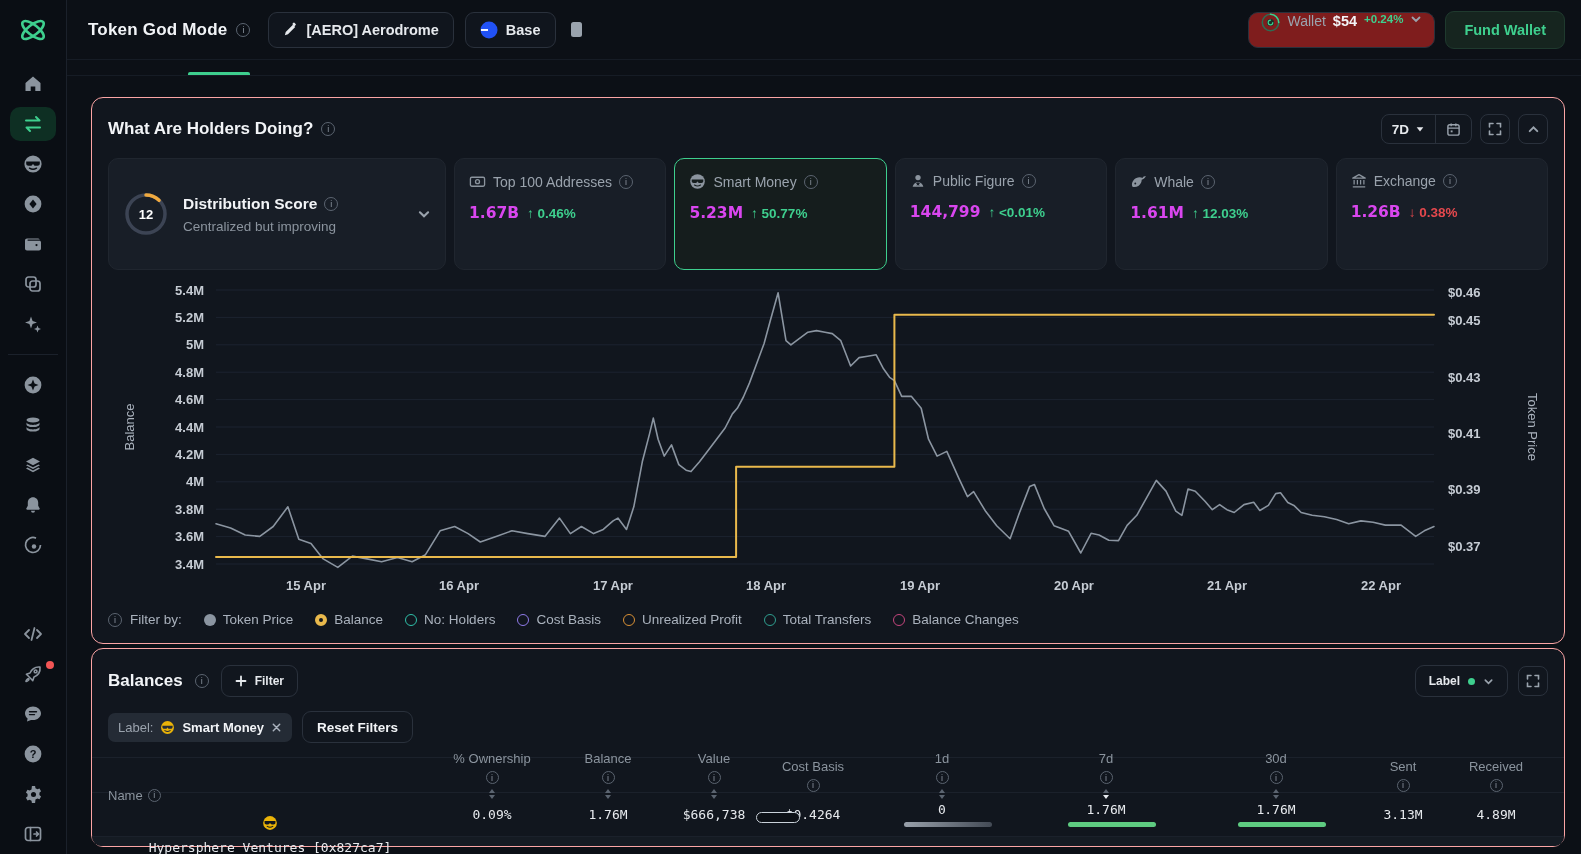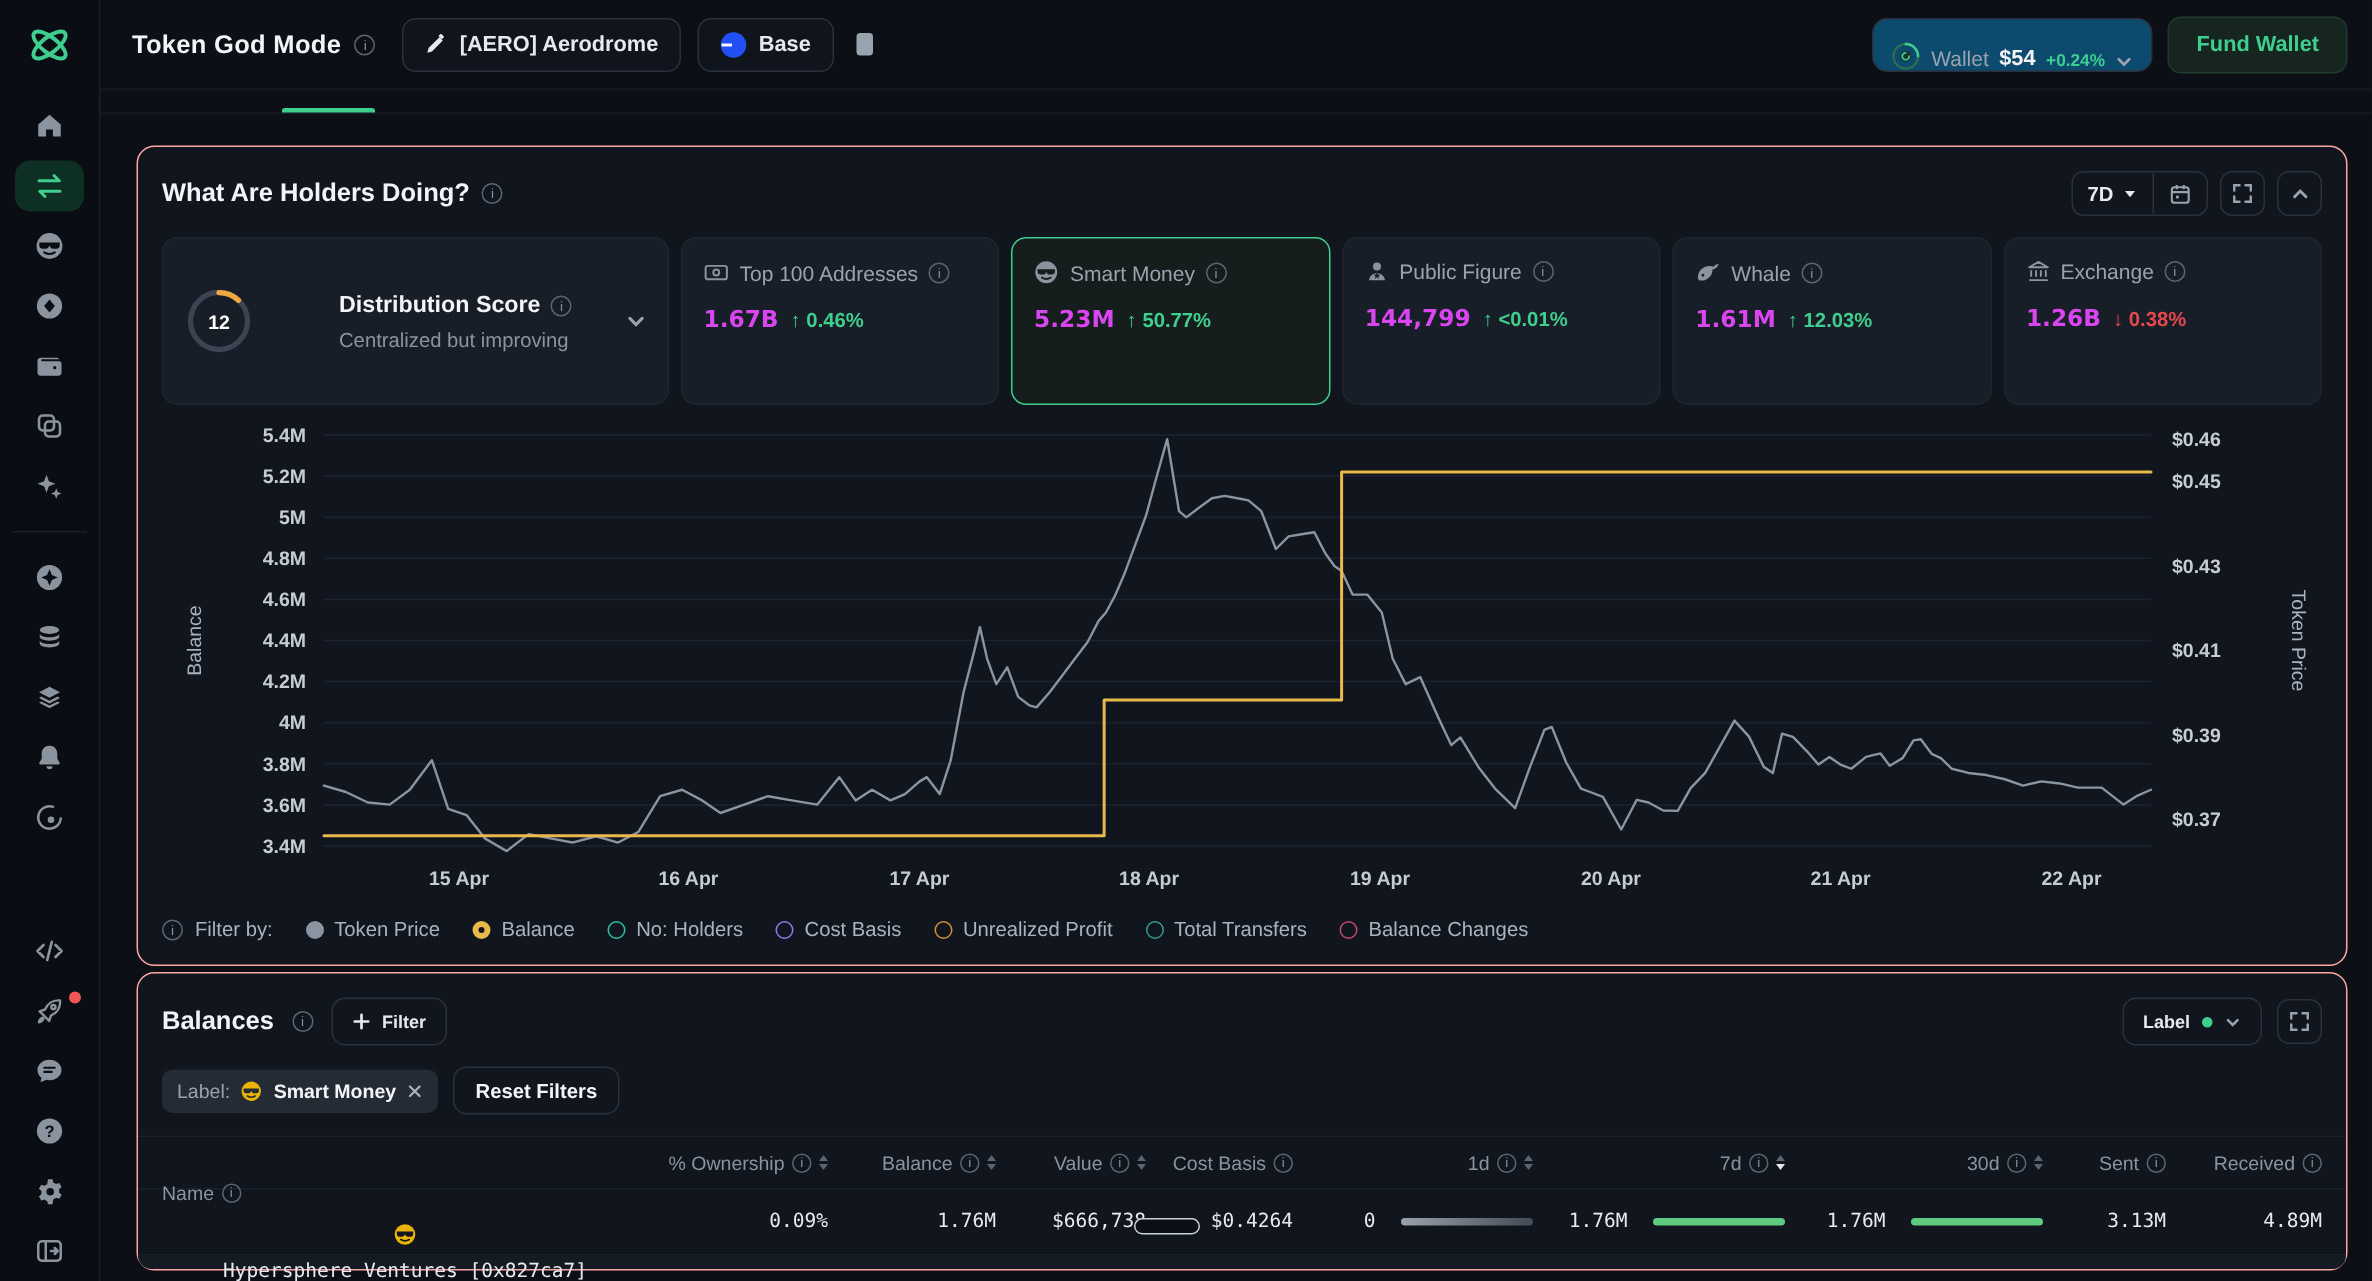--- a/index.html
+++ b/index.html
@@ -27,22 +27,22 @@
   .tb-title { font-size:17px; font-weight:700; color:#f2f4f7; letter-spacing:.2px; }
   .info-i { display:inline-flex; width:14px; height:14px; border:1px solid #5b6470; border-radius:50%;
     align-items:center; justify-content:center; font-size:9px; color:#8b949e; font-style:normal;
     flex:0 0 auto; }
   .info-i::before { content:"i"; }
   .tb-btn { display:inline-flex; align-items:center; gap:8px; height:36px; padding:0 14px;
     border:1px solid #2a313c; border-radius:9px; background:#10151d; color:#e6e9ed;
     font-size:14.5px; font-weight:600; cursor:pointer; }
   .icon-btn { border:none; background:none; color:#9aa3ad; cursor:pointer; display:inline-flex; }
   .tb-right { margin-left:auto; display:flex; align-items:center; gap:10px; }
-  .wallet-pill { display:inline-flex; align-items:flex-end; gap:7px; height:36px; padding:0 12px;
-    border:1px solid #2a313c; border-radius:10px; background:#0c4a6e; cursor:pointer; }
+  .wallet-pill { display:inline-flex; align-items:flex-start; gap:7px; height:36px; padding:0 12px;
+    border:1px solid #2a313c; border-radius:10px; background:#7f1d1d; cursor:pointer; }
   .wallet-pill .wlabel { color:#9aa3ad; font-size:14px; }
   .wallet-pill .wval { color:#f2f4f7; font-size:14.5px; font-weight:700; }
   .wallet-pill .wchg { color:#3ecf8e; font-size:11.5px; font-weight:700; }
   .fund-btn { height:38px; padding:0 18px; border-radius:9px; background:#16251f;
     border:1px solid #1f3a2e; color:#3ecf8e; font-size:14.5px; font-weight:700; cursor:pointer; }
 
   .tabstrip { height:16px; flex:0 0 16px; border-bottom:1px solid #161c25; position:relative; }
   .tab-underline { position:absolute; left:121px; bottom:0; width:62px; height:3px;
     background:#3ecf8e; border-radius:2px 2px 0 0; }
 
@@ -69,21 +69,21 @@
   .card-top { display:flex; align-items:center; gap:7px; color:#9aa3ad; font-size:14px; }
   .card-top .cicon { color:#8b949e; display:inline-flex; }
   .card-val-row { margin-top:14px; display:flex; align-items:baseline; gap:8px; }
   .card-val { font-size:15.5px; font-weight:700; color:#d946ef; font-family:"DejaVu Sans", sans-serif;text-align:right; }
   .card-chg { font-size:13.5px; font-weight:600; }
   .card-chg.up { color:#3ecf8e; } .card-chg.down { color:#e5484d; }
   .card-chg.up::before { content:"↑ "; } .card-chg.down::before { content:"↓ "; }
   .gauge-wrap { position:relative; width:46px; height:46px; flex:0 0 46px; }
   .gauge-num { position:absolute; inset:0; display:flex; align-items:center; justify-content:center;
     font-size:13px; font-weight:700; color:#fff; }
-  .ds-body { flex:1;margin-left:43px; }
+  .ds-body { flex:1; }
   .ds-title-row { display:flex; align-items:center; gap:7px; }
   .ds-title { font-size:15.5px; font-weight:700; color:#f2f4f7; }
   .ds-sub { margin-top:6px; color:#8b949e; font-size:13.5px; }
   .chev { color:#9aa3ad; display:inline-flex; }
 
   .chart-box { padding:6px 16px 0; }
   #chart-svg { display:block; }
 
   .legend-row { display:flex; align-items:center; gap:22px; padding:4px 16px 16px; color:#aab2bd;
     font-size:13.5px; }
@@ -112,21 +112,21 @@
   .chip .x { color:#aab2bd; display:inline-flex; cursor:pointer; }
   .reset-btn { height:32px; padding:0 14px; border:1px solid #2a313c; border-radius:9px;
     background:none; color:#f2f4f7; font-size:13.5px; font-weight:600; cursor:pointer; }
 
   .tbl-head, .tbl-row { display:flex; align-items:center; padding:0 16px; }
   .tbl-head { height:36px; border-top:1px solid #1b212b; border-bottom:1px solid #1b212b;
     color:#8b949e; font-size:13px; }
   .tbl-row { height:44px; border-bottom:1px solid #1b212b;
     font-family:"DejaVu Sans Mono", monospace; font-size:13px; color:#e6e9ed; }
   .th, .td { display:flex; align-items:center; gap:5px; }
-  .th.right, .td.right { justify-content:flex-end; }
+  .th.right, .td.right { justify-content:flex-end;flex-direction:column; }
   .c0 { flex:1; min-width:0;margin-top:40px; } .c1 { width:120px; } .c2 { width:112px; } .c3 { width:100px; }
   .c4 { width:98px; } .c5 { width:160px; } .c6 { width:168px; } .c7 { width:172px; }
   .c8 { width:82px; } .c9 { width:104px; }
   .sorter { display:inline-flex; flex-direction:column; gap:2px; }
   .car-up { width:0; height:0; border-left:3.5px solid transparent; border-right:3.5px solid transparent;
     border-bottom:4.5px solid #5b6470; }
   .car-dn { width:0; height:0; border-left:3.5px solid transparent; border-right:3.5px solid transparent;
     border-top:4.5px solid #5b6470; }
   .car-dn.on { border-top-color:#e6e9ed; }
   .bar { width:88px; height:5px; border-radius:3px; margin-left:12px; }

